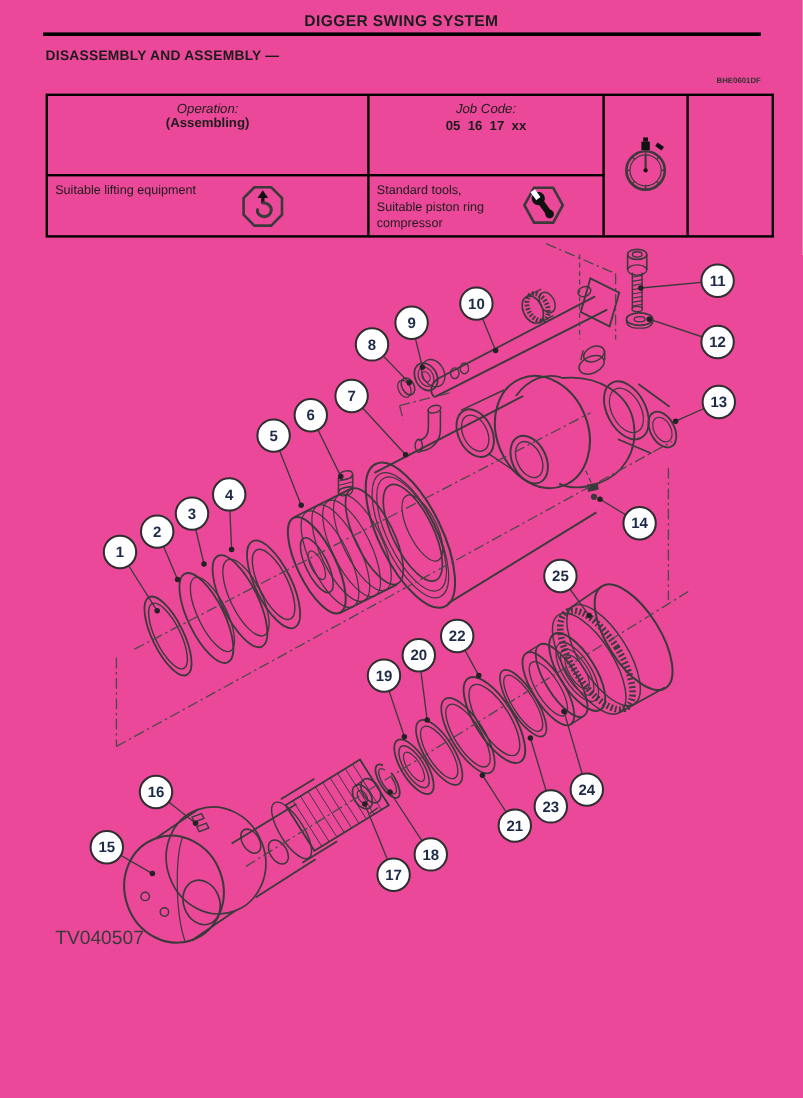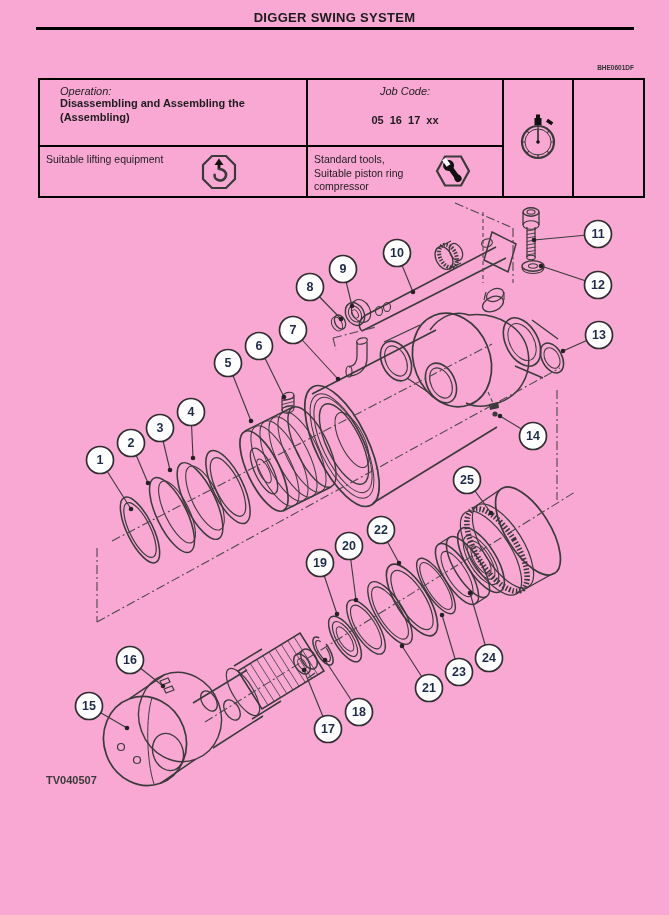--- a/index.html
+++ b/index.html
@@ -1,73 +1,73 @@
 <!DOCTYPE html>
 <html><head>
 <meta charset="utf-8">
 <style>
   html,body{margin:0;padding:0;background:#e8e8e8;}
-  .page{position:relative;width:669px;height:915px;background:#f9a8d4;overflow:hidden;
+  .page{position:relative;width:669px;height:915px;background:#ec4899;overflow:hidden;
         font-family:"Liberation Sans",sans-serif;color:#1c1c1c;}
   .abs{position:absolute;}
   
   .hdr-title{left:0;top:10px;width:669px;text-align:center;font-size:13px;font-weight:bold;letter-spacing:.3px;}
   .hdr-rule{left:36px;top:27px;width:598px;height:3px;background:#000;}
   .sec-title{left:38px;top:41px;width:560px;font-size:11.5px;font-weight:bold;line-height:13.5px;letter-spacing:.2px;}
   .doc-ref{left:430px;top:64px;width:204px;text-align:right;font-size:6.5px;font-weight:bold;color:#333;}
   
   .tbl{left:38px;top:78px;width:607px;height:120px;border:2px solid #000;box-sizing:border-box;}
   .cell{position:absolute;box-sizing:border-box;}
   .v1{left:266px;top:0;width:2px;height:116px;background:#000;}
   .v2{left:462px;top:0;width:2px;height:116px;background:#000;}
   .v3{left:532px;top:0;width:2px;height:116px;background:#000;}
   .h1{left:0;top:65px;width:464px;height:2px;background:#000;}
-  .c-op{left:0;top:0;width:266px;height:65px;text-align:left;padding-top:5px;padding-left:20px;}
+  .c-op{left:0;top:0;width:266px;height:65px;text-align:center;padding-top:5px;}
   .c-job{left:268px;top:0;width:194px;height:68px;text-align:center;padding-top:5px;}
   .c-equip{left:0;top:67px;width:266px;height:49px;padding:6px 4px 0 6px;}
   .c-tools{left:268px;top:67px;width:194px;height:49px;padding:6px 4px 0 6px;}
   .c-time{left:464px;top:0;width:68px;height:116px;}
   .c-empty{left:534px;top:0;width:71px;height:116px;}
   .lbl-it{font-style:italic;font-size:11px;}
   .op-line{font-weight:bold;font-size:11px;line-height:13.5px;}
-  .job-val{font-weight:bold;font-size:11px;margin-top:17px;word-spacing:3px;}
+  .job-val{font-weight:bold;font-size:11px;margin-top:2px;word-spacing:3px;}
   .plain{font-size:10.5px;line-height:13.5px;}
   
   svg.diagram{position:absolute;left:0;top:0;}
-  .fig-ref{left:46px;top:774px;font-size:11px;color:#3a3a3a;font-weight:bold;}
+  .fig-ref{left:46px;top:774px;font-size:16px;color:#3a3a3a;}
   
   .s{stroke:#3a3a3a;fill:none;}
   .cl{stroke:#4a4a4a;stroke-width:1.1;fill:none;stroke-dasharray:9 3 2 3;}
   .dash{stroke:#4a4a4a;stroke-width:1.1;fill:none;stroke-dasharray:4 3;}
   .leader{stroke:#3a3a3a;stroke-width:1.1;}
   .leader-dot{fill:#222;}
   .balloon-circle{fill:#fff;stroke:#2e2e2e;stroke-width:1.7;}
   .balloon-num{font-family:"Liberation Sans",sans-serif;font-size:12.5px;font-weight:bold;
                fill:#1e2a4a;text-anchor:middle;}
 </style>
 </head>
 <body>
 
 <div class="page">
 
   <div class="abs hdr-title">DIGGER SWING SYSTEM</div>
   <div class="abs hdr-rule"></div>
   <div class="abs sec-title">
+    <div>DISASSEMBLY AND ASSEMBLY —</div>
   </div>
   <div class="abs doc-ref">BHE0601DF</div>
 
   <div class="abs tbl">
     <div class="cell v1"></div>
     <div class="cell v2"></div>
     <div class="cell v3"></div>
     <div class="cell h1"></div>
 
     <div class="cell c-op">
       <div class="lbl-it">Operation:</div>
-      <div class="op-line">Disassembling and Assembling the</div>
       <div class="op-line">(Assembling)</div>
     </div>
 
     <div class="cell c-job">
       <div class="lbl-it">Job Code:</div>
       <div class="job-val">05 16 17 xx</div>
     </div>
 
     <div class="cell c-equip">
       <div class="plain">Suitable lifting equipment</div>

